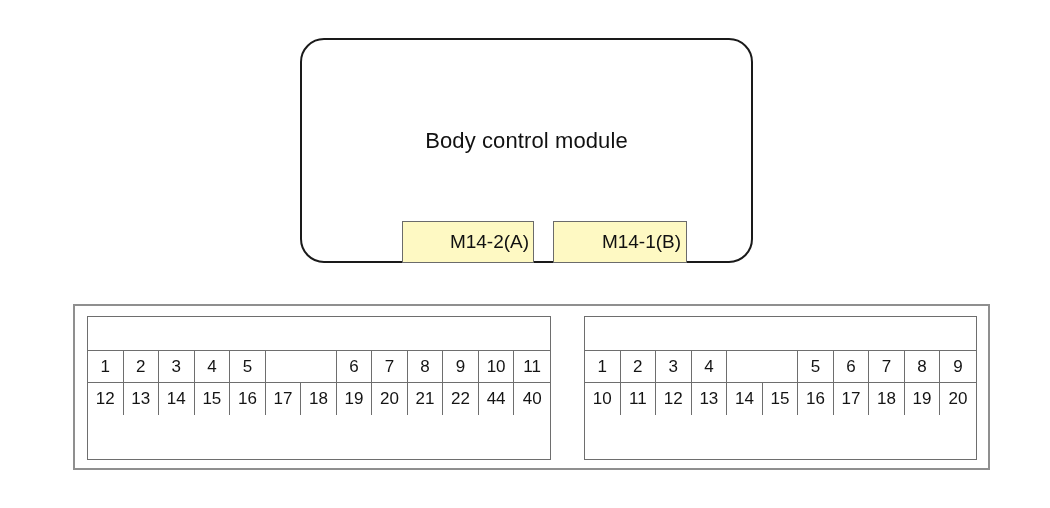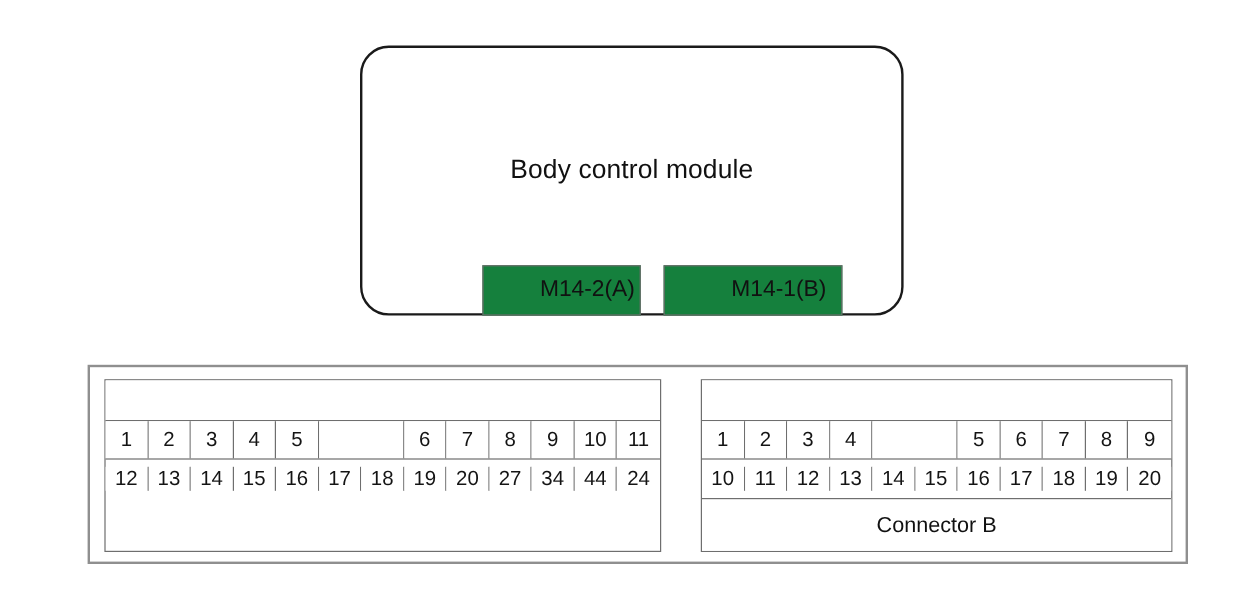--- a/index.html
+++ b/index.html
@@ -38,30 +38,30 @@
     text-align: center;
     font-size: 22px;
     letter-spacing: 0.1px;
     color: #111111;
   }
 
   .conn-label {
     position: absolute;
     box-sizing: border-box;
     border: 1px solid #6b6b6b;
-    background: #15803d;
+    background: #fef9c3;
     height: 42px;
     line-height: 40px;
     text-align: center;
     font-size: 19px;
     color: #111111;
     padding-left: 43px;
   }
   .conn-label.a { left: 402px; top: 221px; width: 132px; }
-  .conn-label.b { left: 553px; top: 221px; width: 149px; }
+  .conn-label.b { left: 553px; top: 221px; width: 134px; }
 
   
   .pinout-frame {
     position: absolute;
     left: 73px;
     top: 304px;
     width: 917px;
     height: 166px;
     box-sizing: border-box;
     border: 2px solid #8f8f8f;
@@ -88,21 +88,20 @@
   .pin-row {
     height: 32px;
     flex: 0 0 32px;
     display: flex;
     box-sizing: border-box;
     border-top: 1px solid #6e6e6e;
   }
   .pin-row.second {
     height: 33px;
     flex: 0 0 33px;
-    align-items: center;
   }
   .pin-cell {
     box-sizing: border-box;
     border-right: 1px solid #6e6e6e;
     display: flex;
     align-items: center;
     justify-content: center;
     font-size: 17px;
     color: #141414;
     background: #ffffff;
@@ -154,24 +153,24 @@
   <div class="pin-row second">
       <div class="pin-cell" style="flex: 0 0 7.69231%;">12</div>
       <div class="pin-cell" style="flex: 0 0 7.69231%;">13</div>
       <div class="pin-cell" style="flex: 0 0 7.69231%;">14</div>
       <div class="pin-cell" style="flex: 0 0 7.69231%;">15</div>
       <div class="pin-cell" style="flex: 0 0 7.69231%;">16</div>
       <div class="pin-cell" style="flex: 0 0 7.69231%;">17</div>
       <div class="pin-cell" style="flex: 0 0 7.69231%;">18</div>
       <div class="pin-cell" style="flex: 0 0 7.69231%;">19</div>
       <div class="pin-cell" style="flex: 0 0 7.69231%;">20</div>
-      <div class="pin-cell" style="flex: 0 0 7.69231%;">27</div>
-      <div class="pin-cell" style="flex: 0 0 7.69231%;">34</div>
+      <div class="pin-cell" style="flex: 0 0 7.69231%;">21</div>
+      <div class="pin-cell" style="flex: 0 0 7.69231%;">22</div>
       <div class="pin-cell" style="flex: 0 0 7.69231%;">44</div>
-      <div class="pin-cell" style="flex: 0 0 7.69231%;">24</div>
+      <div class="pin-cell" style="flex: 0 0 7.69231%;">40</div>
     </div>
 </div>
 
 <div class="pin-table b">
   <div class="pad-row"></div>
   <div class="pin-row">
       <div class="pin-cell" style="flex: 0 0 9.09091%;">1</div>
       <div class="pin-cell" style="flex: 0 0 9.09091%;">2</div>
       <div class="pin-cell" style="flex: 0 0 9.09091%;">3</div>
       <div class="pin-cell" style="flex: 0 0 9.09091%;">4</div>
@@ -188,14 +187,13 @@
       <div class="pin-cell" style="flex: 0 0 9.09091%;">12</div>
       <div class="pin-cell" style="flex: 0 0 9.09091%;">13</div>
       <div class="pin-cell" style="flex: 0 0 9.09091%;">14</div>
       <div class="pin-cell" style="flex: 0 0 9.09091%;">15</div>
       <div class="pin-cell" style="flex: 0 0 9.09091%;">16</div>
       <div class="pin-cell" style="flex: 0 0 9.09091%;">17</div>
       <div class="pin-cell" style="flex: 0 0 9.09091%;">18</div>
       <div class="pin-cell" style="flex: 0 0 9.09091%;">19</div>
       <div class="pin-cell" style="flex: 0 0 9.09091%;">20</div>
     </div>
-  <div class="table-footer">Connector B</div>
 </div>
 
 </body></html>

